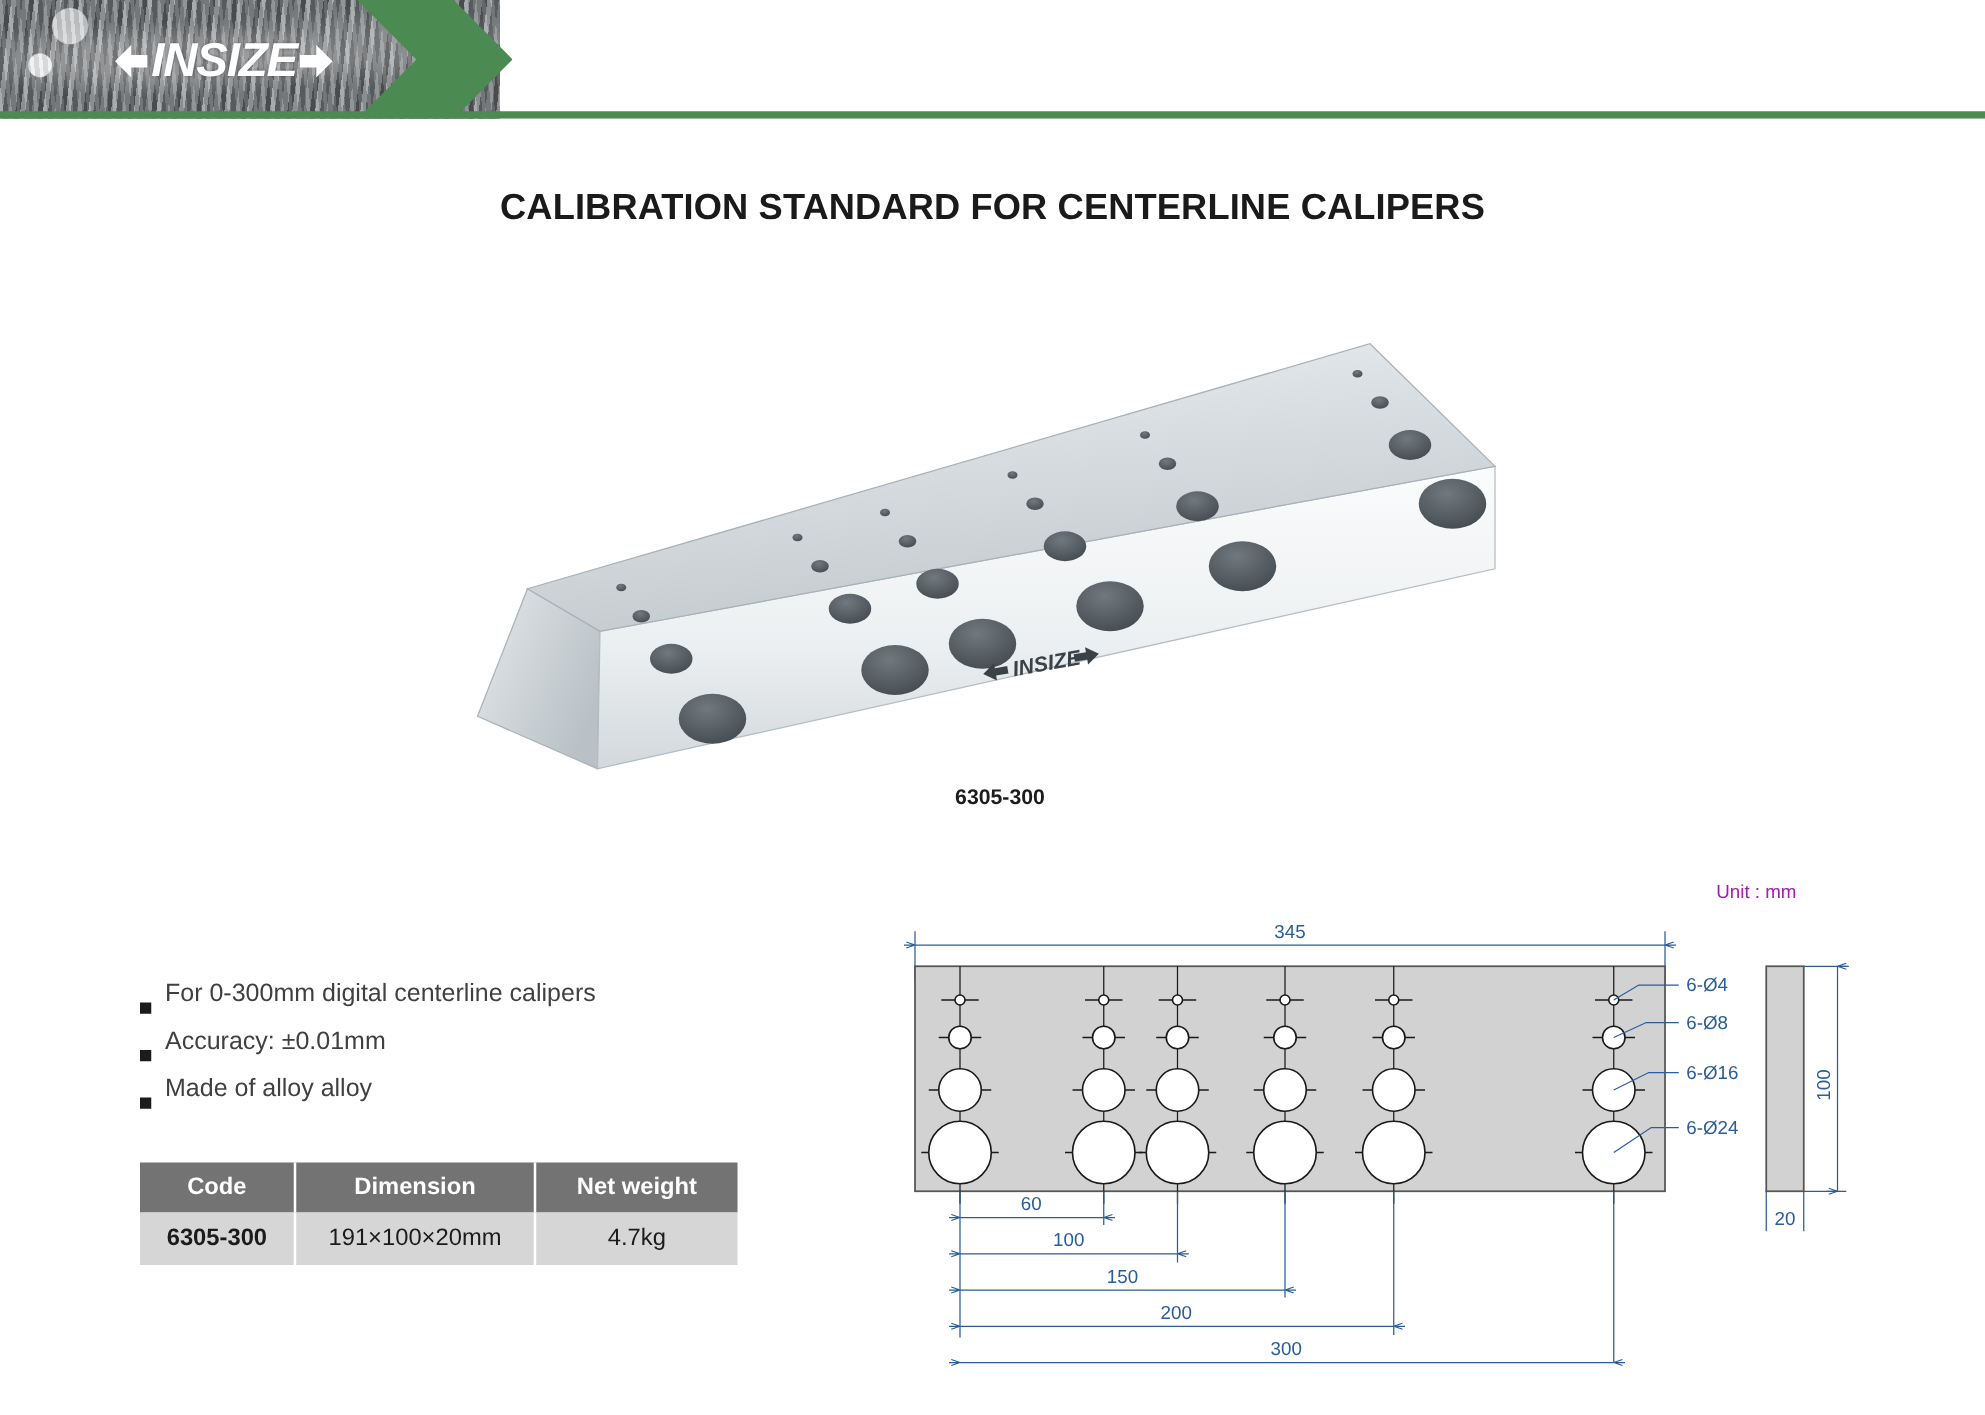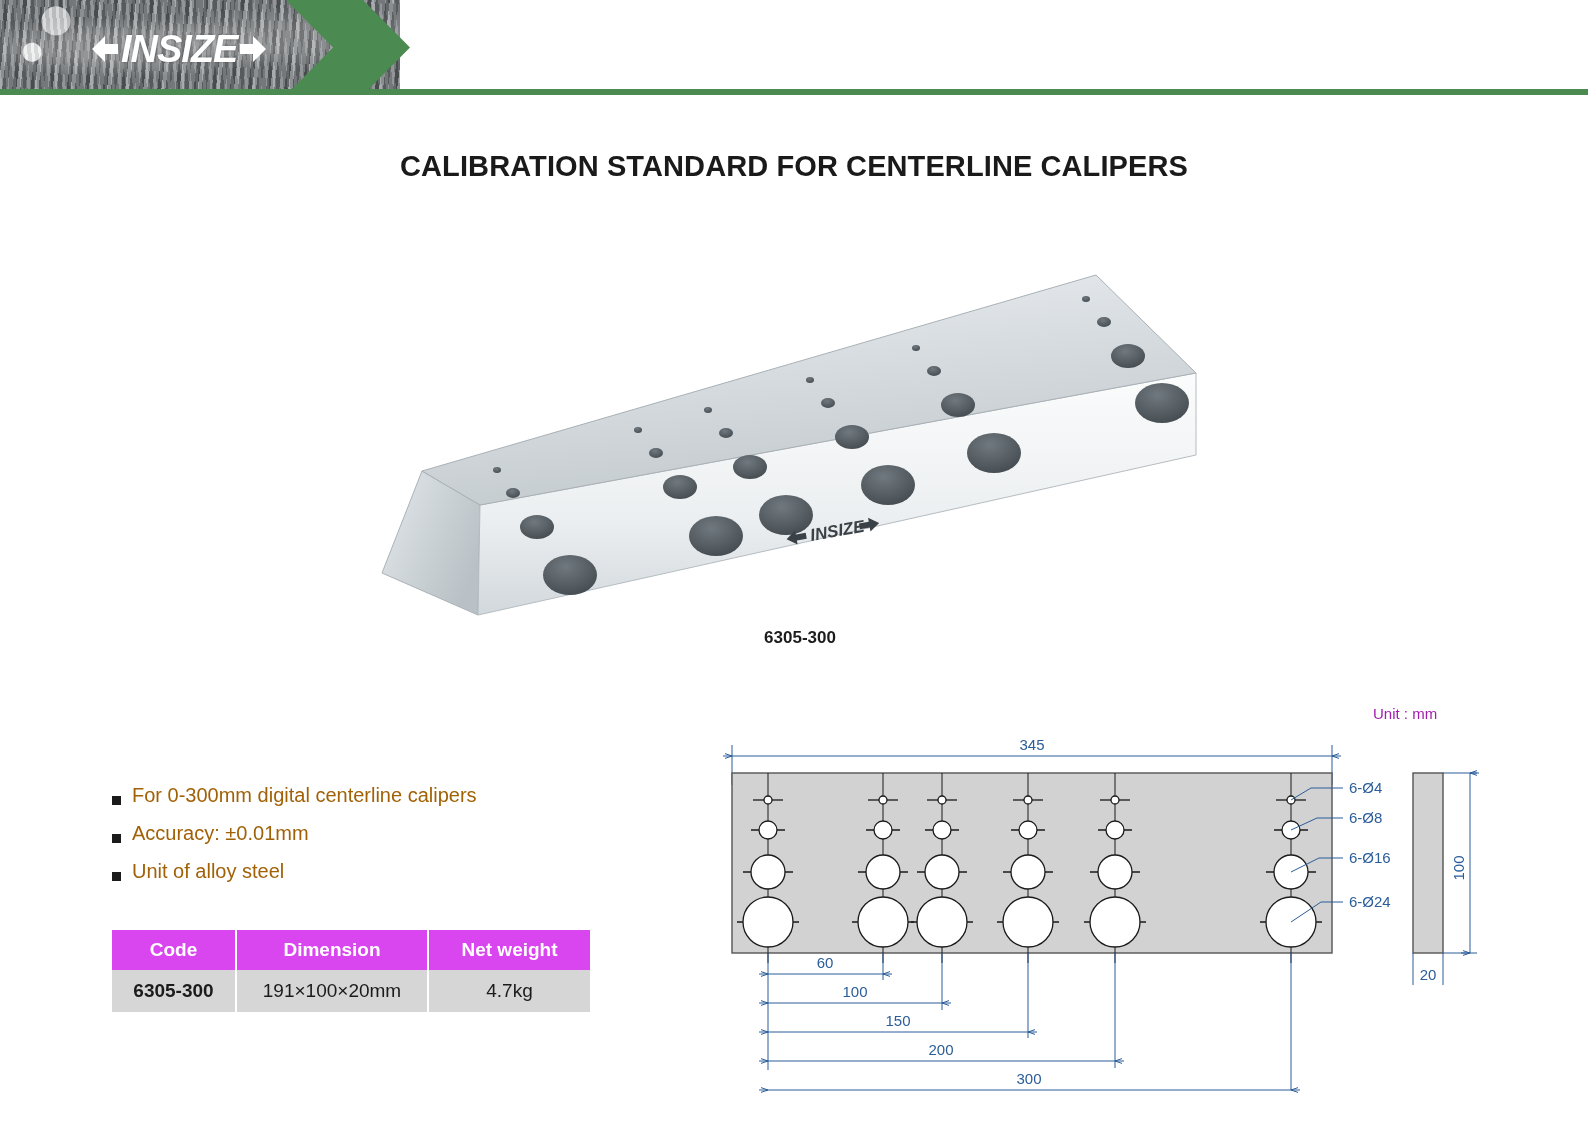--- a/index.html
+++ b/index.html
@@ -58,36 +58,36 @@
   .product-figure { position: absolute; left: 360px; top: 255px; width: 880px; height: 400px; }
   .product-photo { position: absolute; inset: 0; }
   .product-caption {
     position: absolute; left: 360px; top: 628px; width: 880px;
     text-align: center; font-size: 17px; font-weight: bold; color: #1c1c1c;
   }
 
   
   .features { position: absolute; left: 112px; top: 780px; width: 520px; }
   .feature {
-    display: flex; align-items: center; gap: 11px;
-    font-size: 20px; color: #a16207; line-height: 1.55;
+    display: flex; align-items: flex-end; gap: 11px;
+    font-size: 20px; color: #404040; line-height: 1.55;
     margin-bottom: 7px;
   }
   .feature-bullet {
     width: 9px; height: 9px; background: #1b1b1b;
     flex: 0 0 9px; margin-top: 9px;
   }
 
   
   .spec-table {
     position: absolute; left: 112px; top: 930px;
     width: 478px; border-collapse: collapse;
   }
   .spec-table th {
-    background: #d946ef; color: #ffffff;
+    background: #737373; color: #ffffff;
     font-size: 19px; font-weight: bold;
     padding: 9px 4px; text-align: center;
     border-right: 2px solid #ffffff;
   }
   .spec-table th:last-child { border-right: none; }
   .spec-table td {
     background: #d6d6d6; color: #1b1b1b;
     font-size: 19px; padding: 10px 4px; text-align: center;
     border-right: 2px solid #ffffff;
   }
@@ -202,21 +202,21 @@
     <div class="feature">
       <span class="feature-bullet"></span>
       <span>For 0-300mm digital centerline calipers</span>
     </div>
     <div class="feature">
       <span class="feature-bullet"></span>
       <span>Accuracy:  ±0.01mm</span>
     </div>
     <div class="feature">
       <span class="feature-bullet"></span>
-      <span>Unit of alloy steel</span>
+      <span>Made of alloy alloy</span>
     </div>
   </div>
 
   <table class="spec-table">
     <thead>
       <tr>
         <th class="col-code">Code</th>
         <th class="col-dim">Dimension</th>
         <th class="col-wt">Net weight</th>
       </tr>

